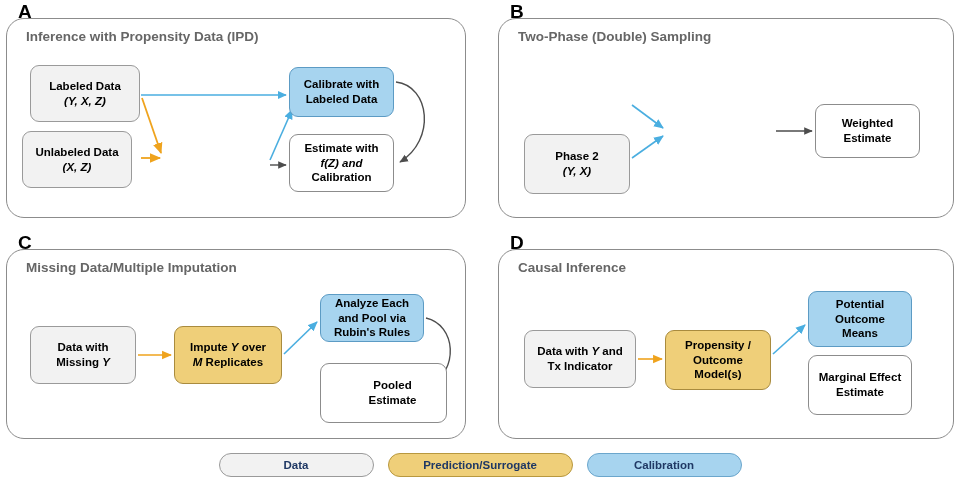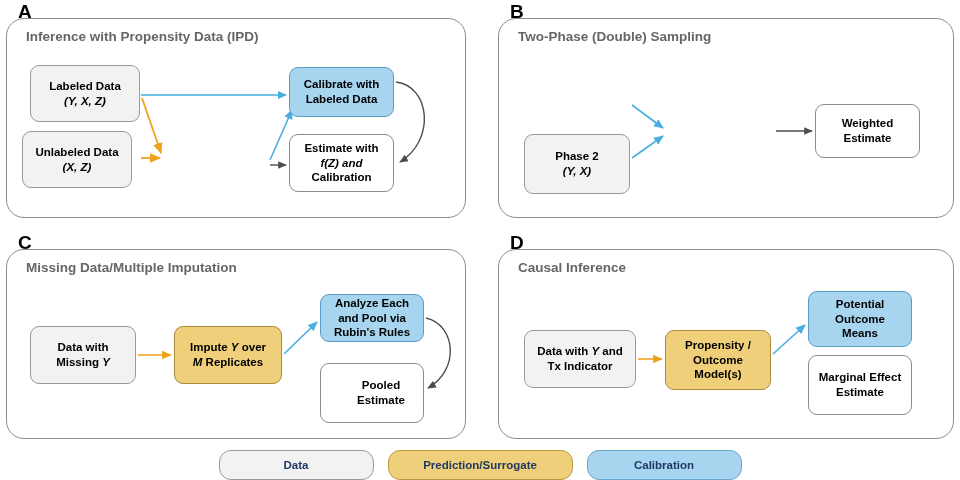--- a/index.html
+++ b/index.html
@@ -88,21 +88,21 @@
   .legend-item {
     box-sizing: border-box;
     height: 24px;
     display: flex;
     align-items: center;
     justify-content: center;
     border-radius: 12px;
     font-size: 11.5px;
     font-weight: bold;
     color: #1f3864;
-    padding: 14px 26px;
+    padding: 8px 26px;
     border: 1.1px solid #9a9a9a;
   }
   .lg-data  { background: #f2f2f2; border-color: #9a9a9a; min-width: 155px; }
   .lg-pred  { background: #efcf79; border-color: #b8983f; min-width: 185px; }
   .lg-calib { background: #a7d4ef; border-color: #6ba6cc; min-width: 155px; }
 </style>
 </head>
 <body>
 
 <div id="canvas">
@@ -180,21 +180,21 @@
   </div>
 
   <div class="node n-calib" style="left:320px; top:294px; width:104px; height:48px;">
     <span>
       <span class="ln">Analyze Each</span>
       <span class="ln">and Pool via</span>
       <span class="ln">Rubin's Rules</span>
     </span>
   </div>
 
-  <div class="node n-white" style="left:320px; top:363px; width:104px; height:60px;padding-left:22px;">
+  <div class="node n-white" style="left:320px; top:363px; width:127px; height:60px;padding-left:22px;">
     <span>
       <span class="ln">Pooled</span>
       <span class="ln">Estimate</span>
     </span>
   </div>
 
   <div class="panel-letter" style="left:510px; top:232px;">D</div>
   <div class="panel" style="left:498px; top:249px; width:456px; height:190px;"></div>
   <div class="panel-title" style="left:518px; top:260px;">Causal Inference</div>
 

